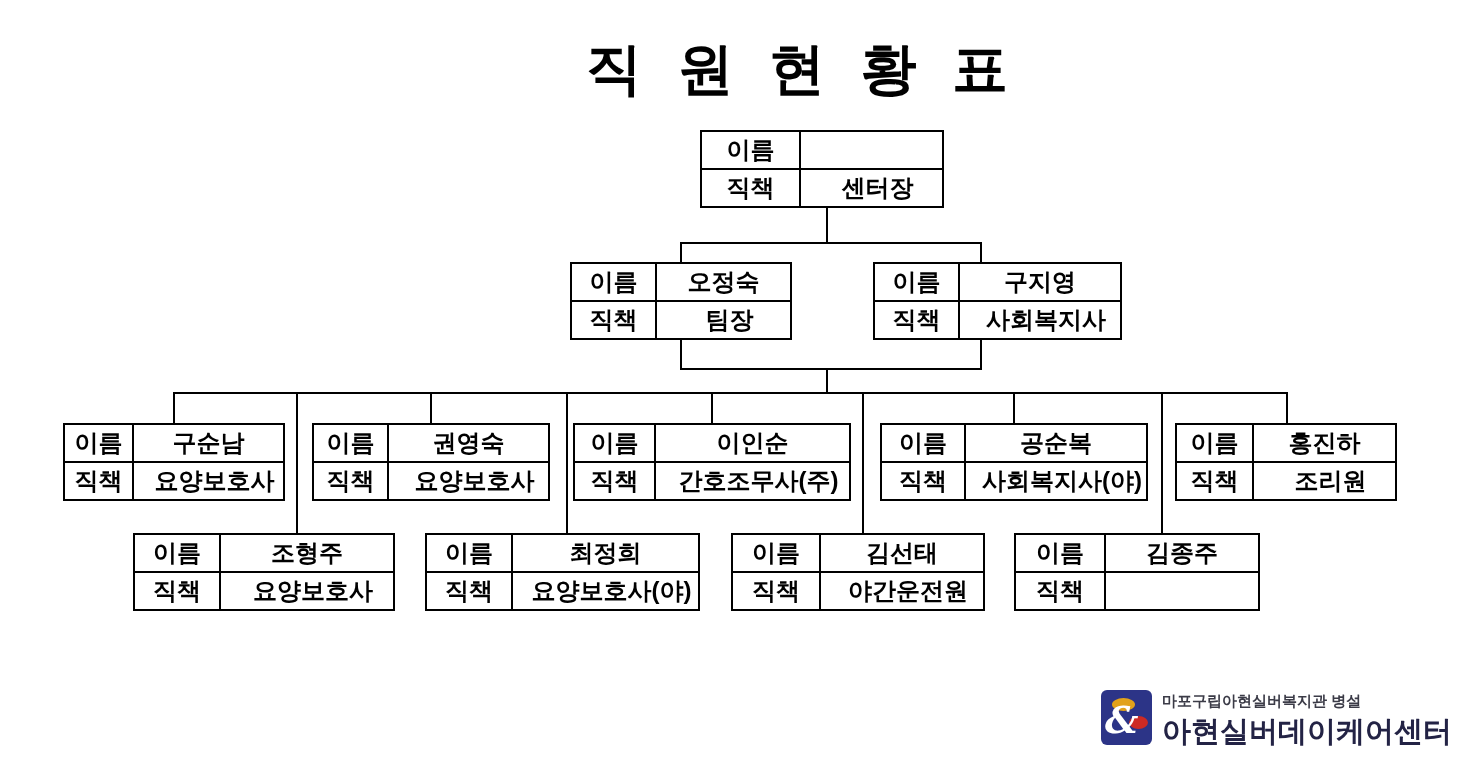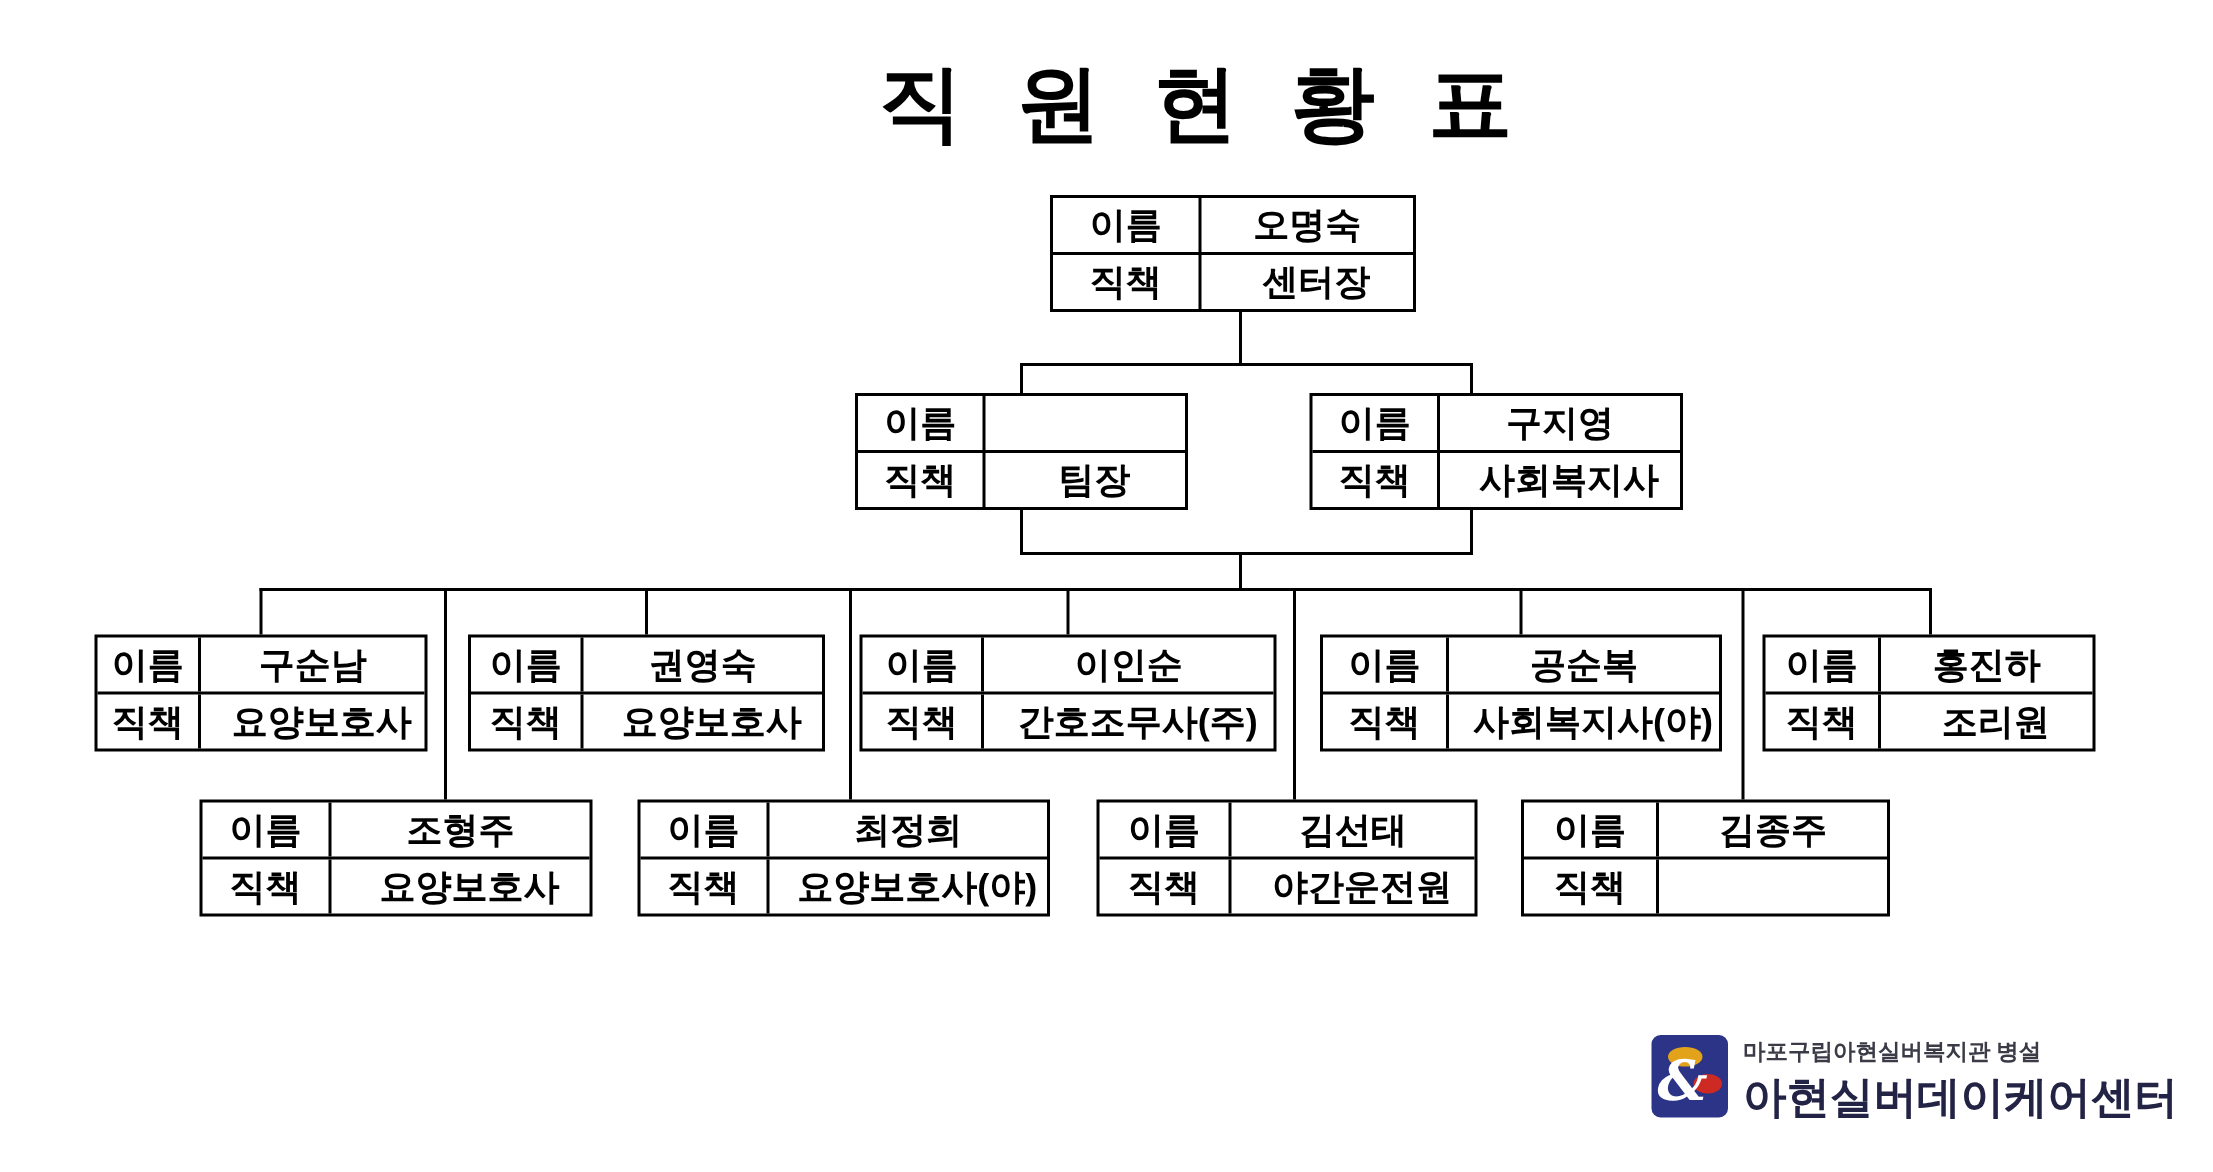--- a/index.html
+++ b/index.html
@@ -45,21 +45,21 @@
   }
   .logo-mark .ellipse-right {
     position:absolute; left:28px; top:26px; width:19px; height:13px;
     background:#cd2a24; border-radius:50%;
   }
   .logo-mark .amp {
     position:absolute; left:4px; top:12px; color:#ffffff;
     font-family:"DejaVu Serif","Liberation Serif",serif;
     font-style:italic; font-size:37px; font-weight:bold; line-height:1;
   }
-  .logo-text { margin-left:10px; padding-top:2px;font-family:Liberation Serif, serif; }
+  .logo-text { margin-left:10px; padding-top:2px; }
   .logo-text .line1 {
     font-size:15px; font-weight:bold; color:#3b3b47; letter-spacing:0px;
     white-space:nowrap;
   }
   .logo-text .line2 {
     font-size:29px; font-weight:800; color:#232345; letter-spacing:0px;
     white-space:nowrap; margin-top:1px;
   }
 </style>
 </head>
@@ -86,31 +86,31 @@
   <div class="vline" style="left:1286px; top:392px; height:33px;"></div>
 
   <div class="vline" style="left:296px; top:392px; height:143px;"></div>
   <div class="vline" style="left:566px; top:392px; height:143px;"></div>
   <div class="vline" style="left:862px; top:392px; height:143px;"></div>
   <div class="vline" style="left:1161px; top:392px; height:143px;"></div>
 
   <div class="org-box" style="left:700px; top:130px; width:244px; --lw:99px;">
     <div class="row">
       <div class="cell label">이름</div>
-      <div class="cell value">오명숙</div>
     </div>
     <div class="row">
       <div class="cell label">직책</div>
       <div class="cell value">센터장</div>
     </div>
   </div>
 
   <div class="org-box" style="left:570px; top:262px; width:222px; --lw:85px;">
     <div class="row">
       <div class="cell label">이름</div>
+      <div class="cell value">오정숙</div>
     </div>
     <div class="row">
       <div class="cell label">직책</div>
       <div class="cell value">팀장</div>
     </div>
   </div>
 
   <div class="org-box" style="left:873px; top:262px; width:249px; --lw:85px;">
     <div class="row">
       <div class="cell label">이름</div>

